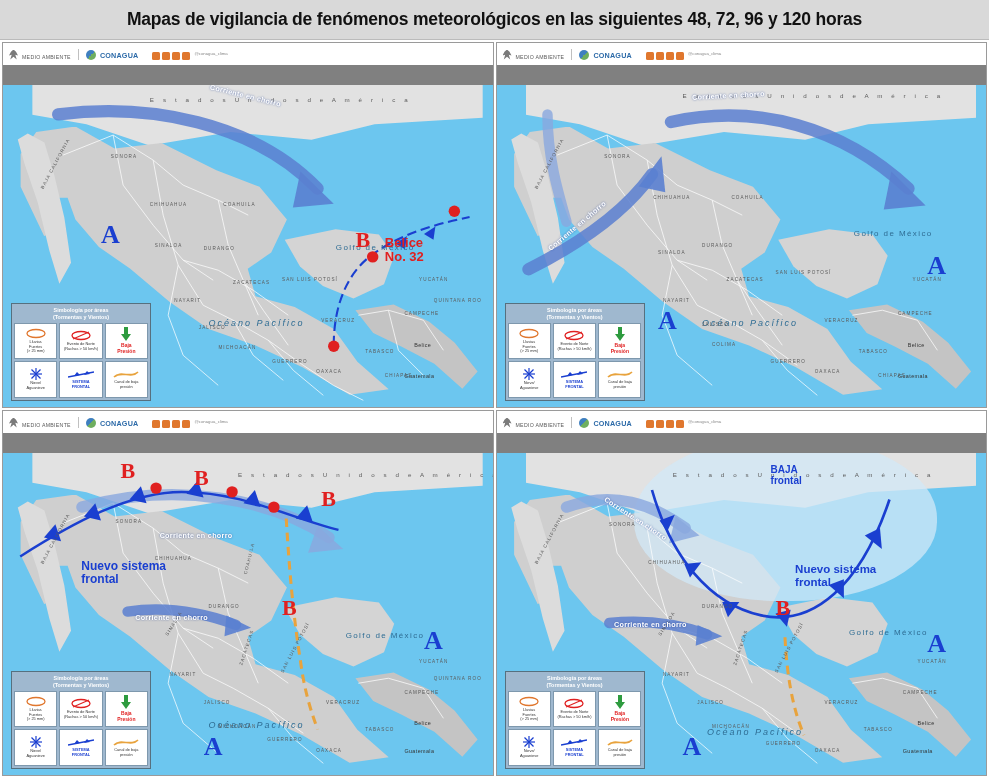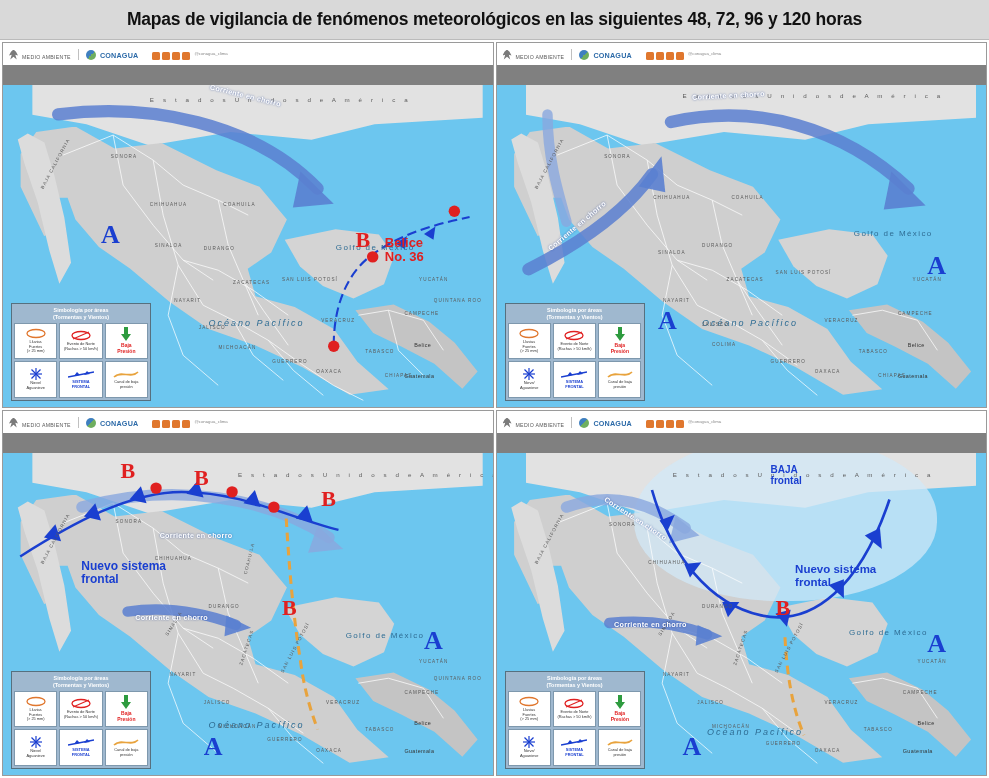--- a/index.html
+++ b/index.html
@@ -344,21 +344,21 @@
         <div class="maplabel" style="left:82%; top:72%;">CAMPECHE</div>
         <div class="maplabel" style="left:85%; top:62%;">YUCATÁN</div>
         <div class="maplabel" style="left:88%; top:68%;">QUINTANA ROO</div>
         <div class="maplabel" style="left:65%; top:74%;">VERACRUZ</div>
 
         <div class="annot jet" style="left:42%; top:8%; transform:rotate(14deg);">Corriente en chorro</div>
         <div class="mk-a" style="left:20%; top:46%;">A</div>
         <div class="mk-b" style="left:72%; top:48%;">B</div>
         <div class="annot front" style="left:78%; top:50%;">
           <div>Belice</div>
-          <div>No. 36</div>
+          <div>No. 32</div>
         </div>
 
         <div class="legend">
           <div class="legend-title">
             <div>Simbología por áreas</div>
             <div>(Tormentas y Vientos)</div>
           </div>
           <div class="legend-grid">
             <div class="legend-cell">
               <svg class="lg-ico" width="22" height="11" viewBox="0 0 22 11">

